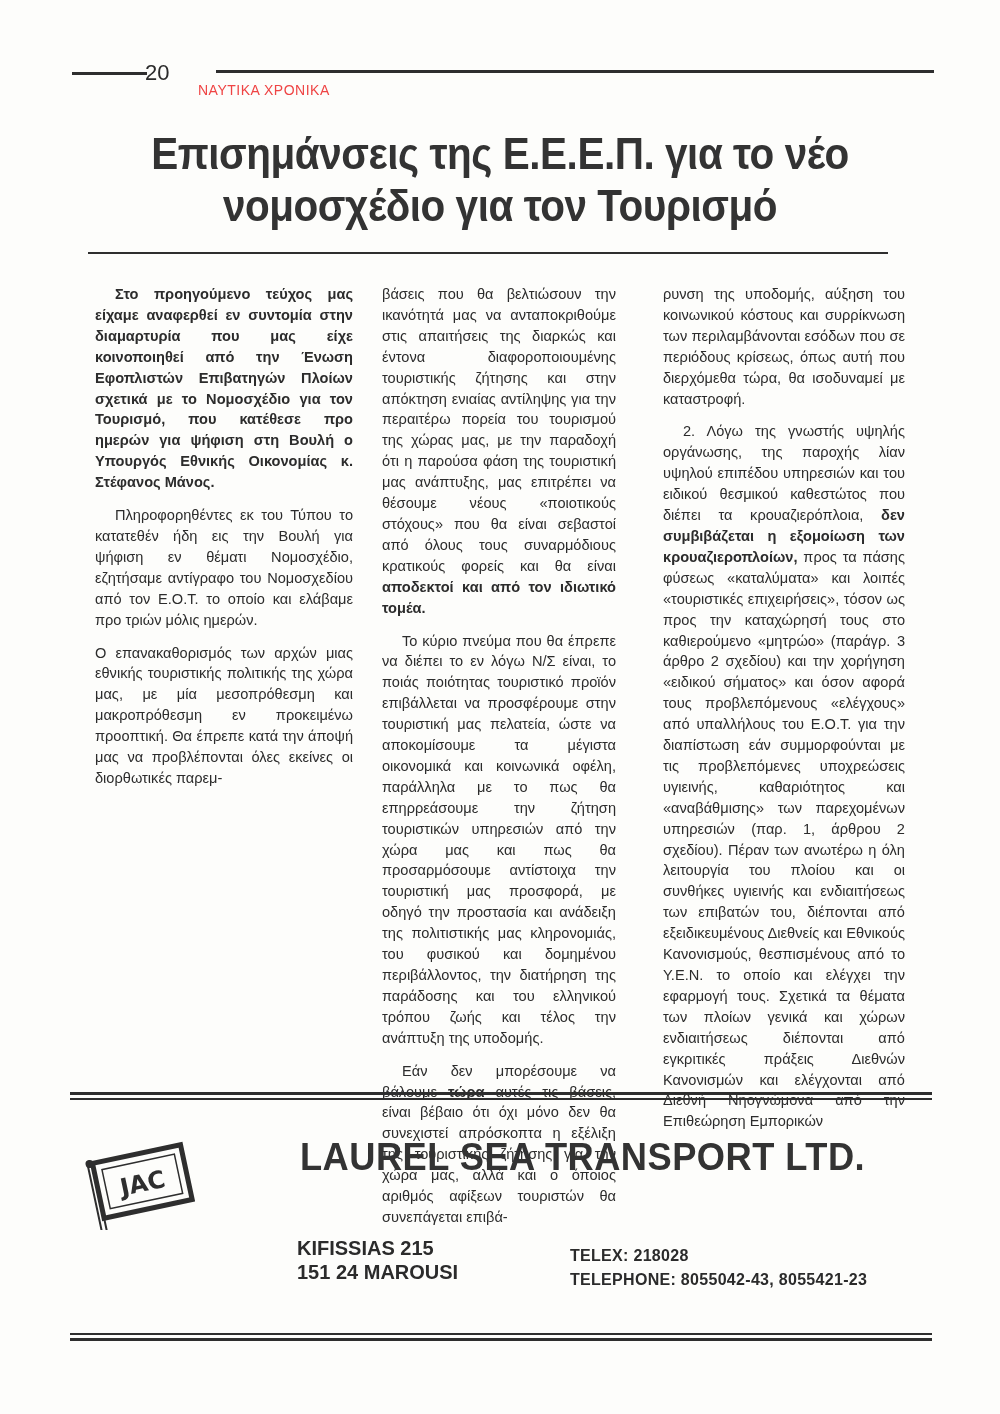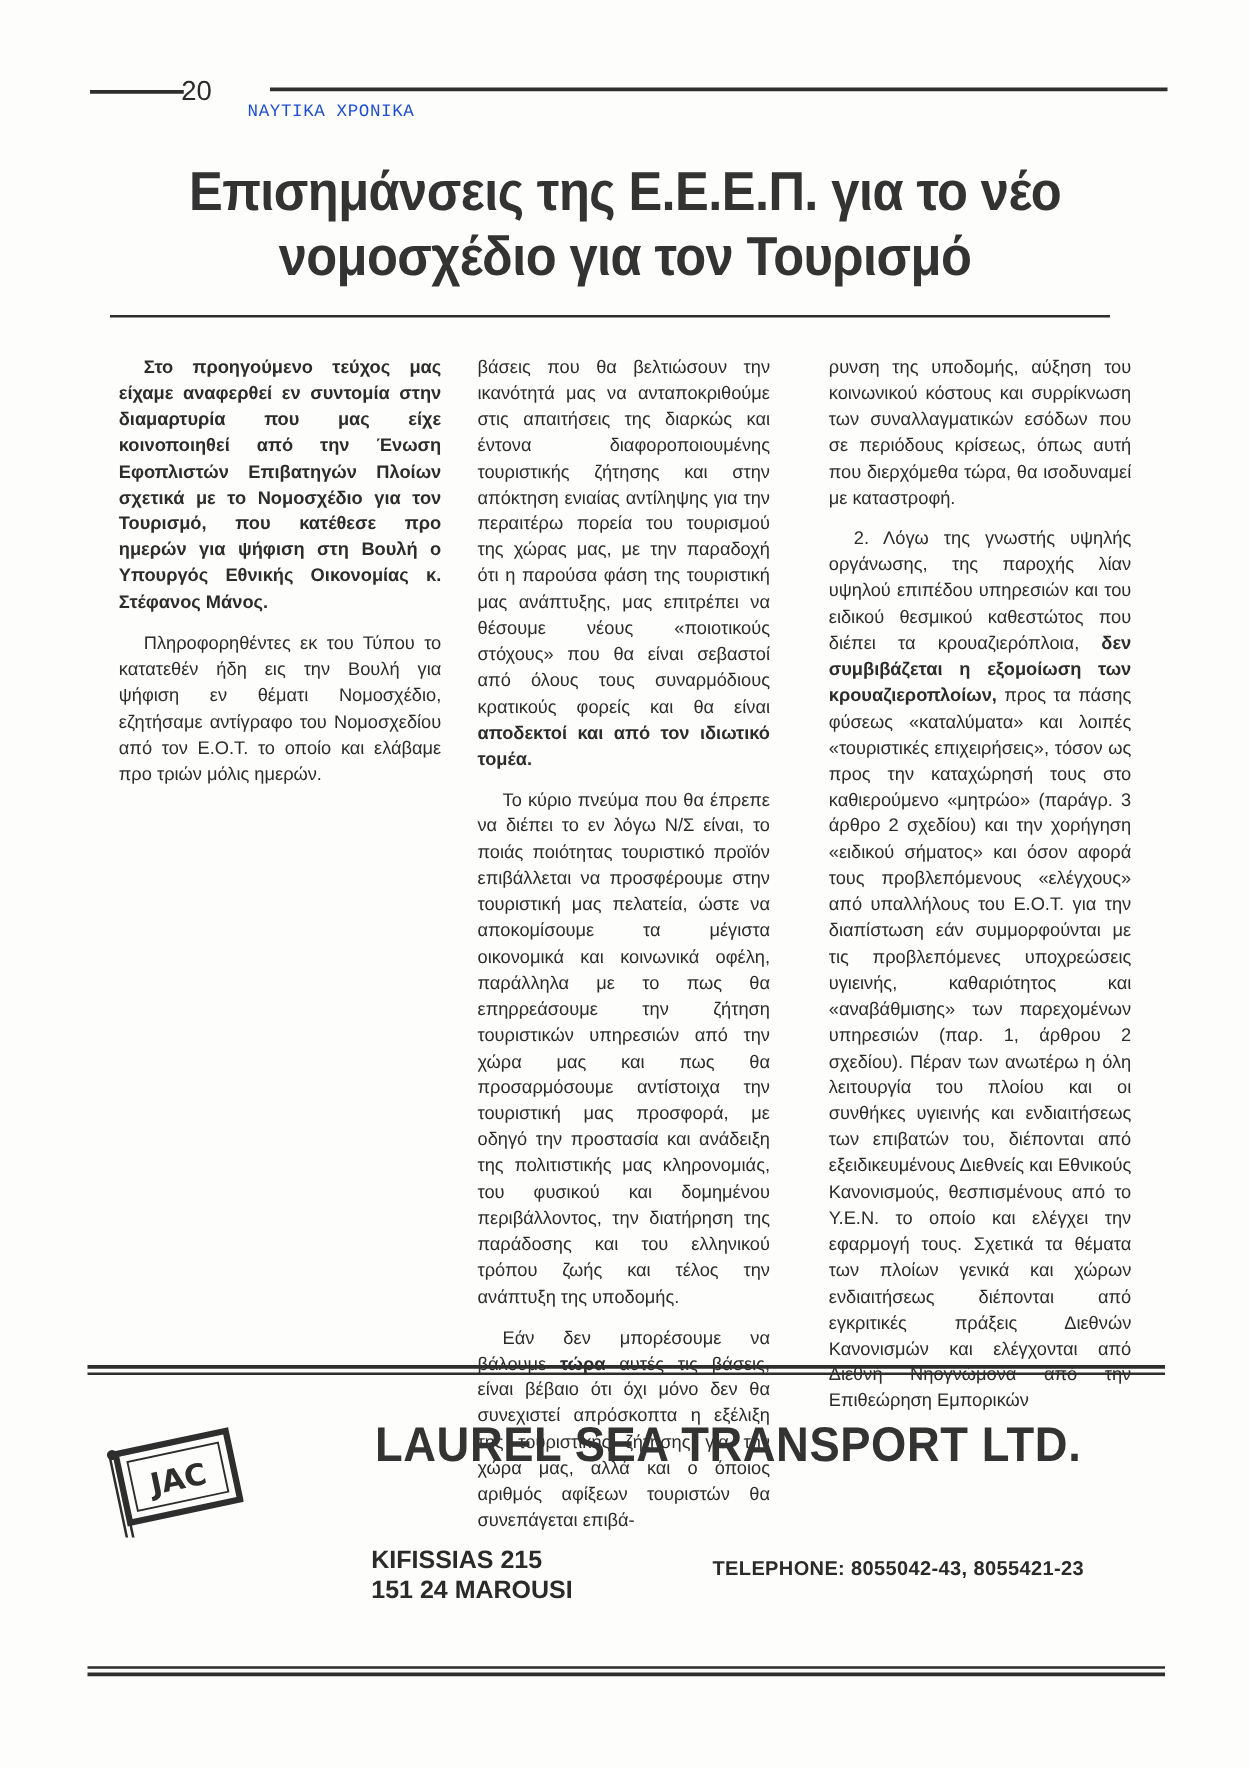--- a/index.html
+++ b/index.html
@@ -1,19 +1,19 @@
 <!DOCTYPE html>
 <html><head>
 <meta charset="utf-8">
 <style>
   html, body { margin:0; padding:0; }
   body { width:1000px; height:1414px; background:#fdfdfb; color:#2b2b2b; position:relative; overflow:hidden; font-family:"Liberation Sans", sans-serif; }
   .rule { position:absolute; background:#2e2e2e; }
   .page-num { position:absolute; left:145px; top:60px; font-size:22px; font-weight:normal; color:#2b2b2b; font-family:"Liberation Sans", sans-serif; }
-  .pub { position:absolute; left:198px; top:82px; font-size:14px; letter-spacing:0.5px; color:#1d4ed8;font-family:Liberation Mono, monospace; }
+  .pub { position:absolute; left:198px; top:82px; font-size:14px; letter-spacing:0.5px; color:#ef4444; }
   .title { position:absolute; left:80px; width:840px; top:128px; text-align:center; font-size:44px; font-weight:bold; line-height:52px; color:#333; letter-spacing:-0.5px; font-family:"Liberation Sans", sans-serif; transform:scaleX(0.92); transform-origin:center; }
   .col { position:absolute; top:272px; font-size:14.6px; line-height:20.9px; text-align:justify; color:#2c2c2c; }
   .col p { margin:12px; text-indent:20px; }
   .col p.noind { text-indent:0; }
   .col p.gap { margin-top:8px; }
   .b { font-weight:bold; }
   .ad-name { position:absolute; left:300px; top:1135px; font-size:39px; font-weight:bold; color:#333; letter-spacing:0.5px; transform:scaleX(0.93); transform-origin:left; white-space:nowrap; }
   .addr { position:absolute; left:297px; top:1236px; font-size:20px; font-weight:bold; line-height:24px; color:#2b2b2b; }
   .contact { position:absolute; left:570px; top:1244px; font-size:16px; font-weight:bold; line-height:24px; color:#2b2b2b; letter-spacing:0.3px; }
   .logo { position:absolute; left:85px; top:1140px; }
@@ -28,30 +28,31 @@
 
 <div class="title">
   <div>Επισημάνσεις της Ε.Ε.Ε.Π. για το νέο</div>
   <div>νομοσχέδιο για τον Τουρισμό</div>
 </div>
 <div class="rule" style="left:88px; top:252px; width:800px; height:2px;"></div>
 
 <div class="col" style="left:83px; width:282px;">
   <p class="b">Στο προηγούμενο τεύχος μας είχαμε αναφερθεί εν συντομία στην διαμαρτυρία που μας είχε κοινοποιηθεί από την Ένωση Εφοπλιστών Επιβατηγών Πλοίων σχετικά με το Νομοσχέδιο για τον Τουρισμό, που κατέθεσε προ ημερών για ψήφιση στη Βουλή ο Υπουργός Εθνικής Οικονομίας κ. Στέφανος Μάνος.</p>
   <p class="gap">Πληροφορηθέντες εκ του Τύπου το κατατεθέν ήδη εις την Βουλή για ψήφιση εν θέματι Νομοσχέδιο, εζητήσαμε αντίγραφο του Νομοσχεδίου από τον Ε.Ο.Τ. το οποίο και ελάβαμε προ τριών μόλις ημερών.</p>
+  <p class="noind">Ο επανακαθορισμός των αρχών μιας εθνικής τουριστικής πολιτικής της χώρα μας, με μία μεσοπρόθεσμη και μακροπρόθεσμη εν προκειμένω προοπτική. Θα έπρεπε κατά την άποψή μας να προβλέπονται όλες εκείνες οι διορθωτικές παρεμ-</p>
 </div>
 
 <div class="col" style="left:370px; width:258px;">
   <p class="noind"><span>βάσεις που θα βελτιώσουν την ικανότητά μας να ανταποκριθούμε στις απαιτήσεις της διαρκώς και έντονα διαφοροποιουμένης τουριστικής ζήτησης και στην απόκτηση ενιαίας αντίληψης για την περαιτέρω πορεία του τουρισμού της χώρας μας, με την παραδοχή ότι η παρούσα φάση της τουριστική μας ανάπτυξης, μας επιτρέπει να θέσουμε νέους «ποιοτικούς στόχους» που θα είναι σεβαστοί από όλους τους συναρμόδιους κρατικούς φορείς και θα είναι </span><span class="b">αποδεκτοί και από τον ιδιωτικό τομέα.</span></p>
   <p class="gap">Το κύριο πνεύμα που θα έπρεπε να διέπει το εν λόγω Ν/Σ είναι, το ποιάς ποιότητας τουριστικό προϊόν επιβάλλεται να προσφέρουμε στην τουριστική μας πελατεία, ώστε να αποκομίσουμε τα μέγιστα οικονομικά και κοινωνικά οφέλη, παράλληλα με το πως θα επηρρεάσουμε την ζήτηση τουριστικών υπηρεσιών από την χώρα μας και πως θα προσαρμόσουμε αντίστοιχα την τουριστική μας προσφορά, με οδηγό την προστασία και ανάδειξη της πολιτιστικής μας κληρονομιάς, του φυσικού και δομημένου περιβάλλοντος, την διατήρηση της παράδοσης και του ελληνικού τρόπου ζωής και τέλος την ανάπτυξη της υποδομής.</p>
   <p><span>Εάν δεν μπορέσουμε να βάλουμε </span><span class="b">τώρα</span><span> αυτές τις βάσεις, είναι βέβαιο ότι όχι μόνο δεν θα συνεχιστεί απρόσκοπτα η εξέλιξη της τουριστικής ζήτησης για την χώρα μας, αλλά και ο όποιος αριθμός αφίξεων τουριστών θα συνεπάγεται επιβά-</span></p>
 </div>
 
 <div class="col" style="left:651px; width:266px;">
-  <p class="noind">ρυνση της υποδομής, αύξηση του κοινωνικού κόστους και συρρίκνωση των συναλλαγματικών εσόδων που σε περιόδους κρίσεως, όπως αυτή που διερχόμεθα τώρα, θα ισοδυναμεί με καταστροφή.</p>
+  <p class="noind">ρυνση της υποδομής, αύξηση του κοινωνικού κόστους και συρρίκνωση των περιλαμβάνονται εσόδων που σε περιόδους κρίσεως, όπως αυτή που διερχόμεθα τώρα, θα ισοδυναμεί με καταστροφή.</p>
   <p class="gap"><span>2. Λόγω της γνωστής υψηλής οργάνωσης, της παροχής λίαν υψηλού επιπέδου υπηρεσιών και του ειδικού θεσμικού καθεστώτος που διέπει τα κρουαζιερόπλοια, </span><span class="b">δεν συμβιβάζεται η εξομοίωση των κρουαζιεροπλοίων,</span><span> προς τα πάσης φύσεως «καταλύματα» και λοιπές «τουριστικές επιχειρήσεις», τόσον ως προς την καταχώρησή τους στο καθιερούμενο «μητρώο» (παράγρ. 3 άρθρο 2 σχεδίου) και την χορήγηση «ειδικού σήματος» και όσον αφορά τους προβλεπόμενους «ελέγχους» από υπαλλήλους του Ε.Ο.Τ. για την διαπίστωση εάν συμμορφούνται με τις προβλεπόμενες υποχρεώσεις υγιεινής, καθαριότητος και «αναβάθμισης» των παρεχομένων υπηρεσιών (παρ. 1, άρθρου 2 σχεδίου). Πέραν των ανωτέρω η όλη λειτουργία του πλοίου και οι συνθήκες υγιεινής και ενδιαιτήσεως των επιβατών του, διέπονται από εξειδικευμένους Διεθνείς και Εθνικούς Κανονισμούς, θεσπισμένους από το Υ.Ε.Ν. το οποίο και ελέγχει την εφαρμογή τους. Σχετικά τα θέματα των πλοίων γενικά και χώρων ενδιαιτήσεως διέπονται από εγκριτικές πράξεις Διεθνών Κανονισμών και ελέγχονται από Διεθνή Νηογνώμονα από την Επιθεώρηση Εμπορικών</span></p>
 </div>
 
 <div class="rule" style="left:70px; top:1092px; width:862px; height:3px;"></div>
 <div class="rule" style="left:70px; top:1098px; width:862px; height:1.5px;"></div>
 
 <div class="logo">
   <svg width="110" height="90" viewBox="0 0 110 90">
     <g transform="rotate(-12 55 45)">
       <rect x="8" y="14" width="5" height="78" fill="none" stroke="#2e2e2e" stroke-width="2"></rect>
@@ -62,17 +63,18 @@
     </g>
   </svg>
 </div>
 <div class="ad-name">LAUREL SEA TRANSPORT LTD.</div>
 
 <div class="addr">
   <div>KIFISSIAS 215</div>
   <div>151 24 MAROUSI</div>
 </div>
 <div class="contact">
+  <div>TELEX: 218028</div>
   <div>TELEPHONE: 8055042-43, 8055421-23</div>
 </div>
 
 <div class="rule" style="left:70px; top:1333px; width:862px; height:1.5px;"></div>
 <div class="rule" style="left:70px; top:1338px; width:862px; height:3px;"></div>
 
 </body></html>

